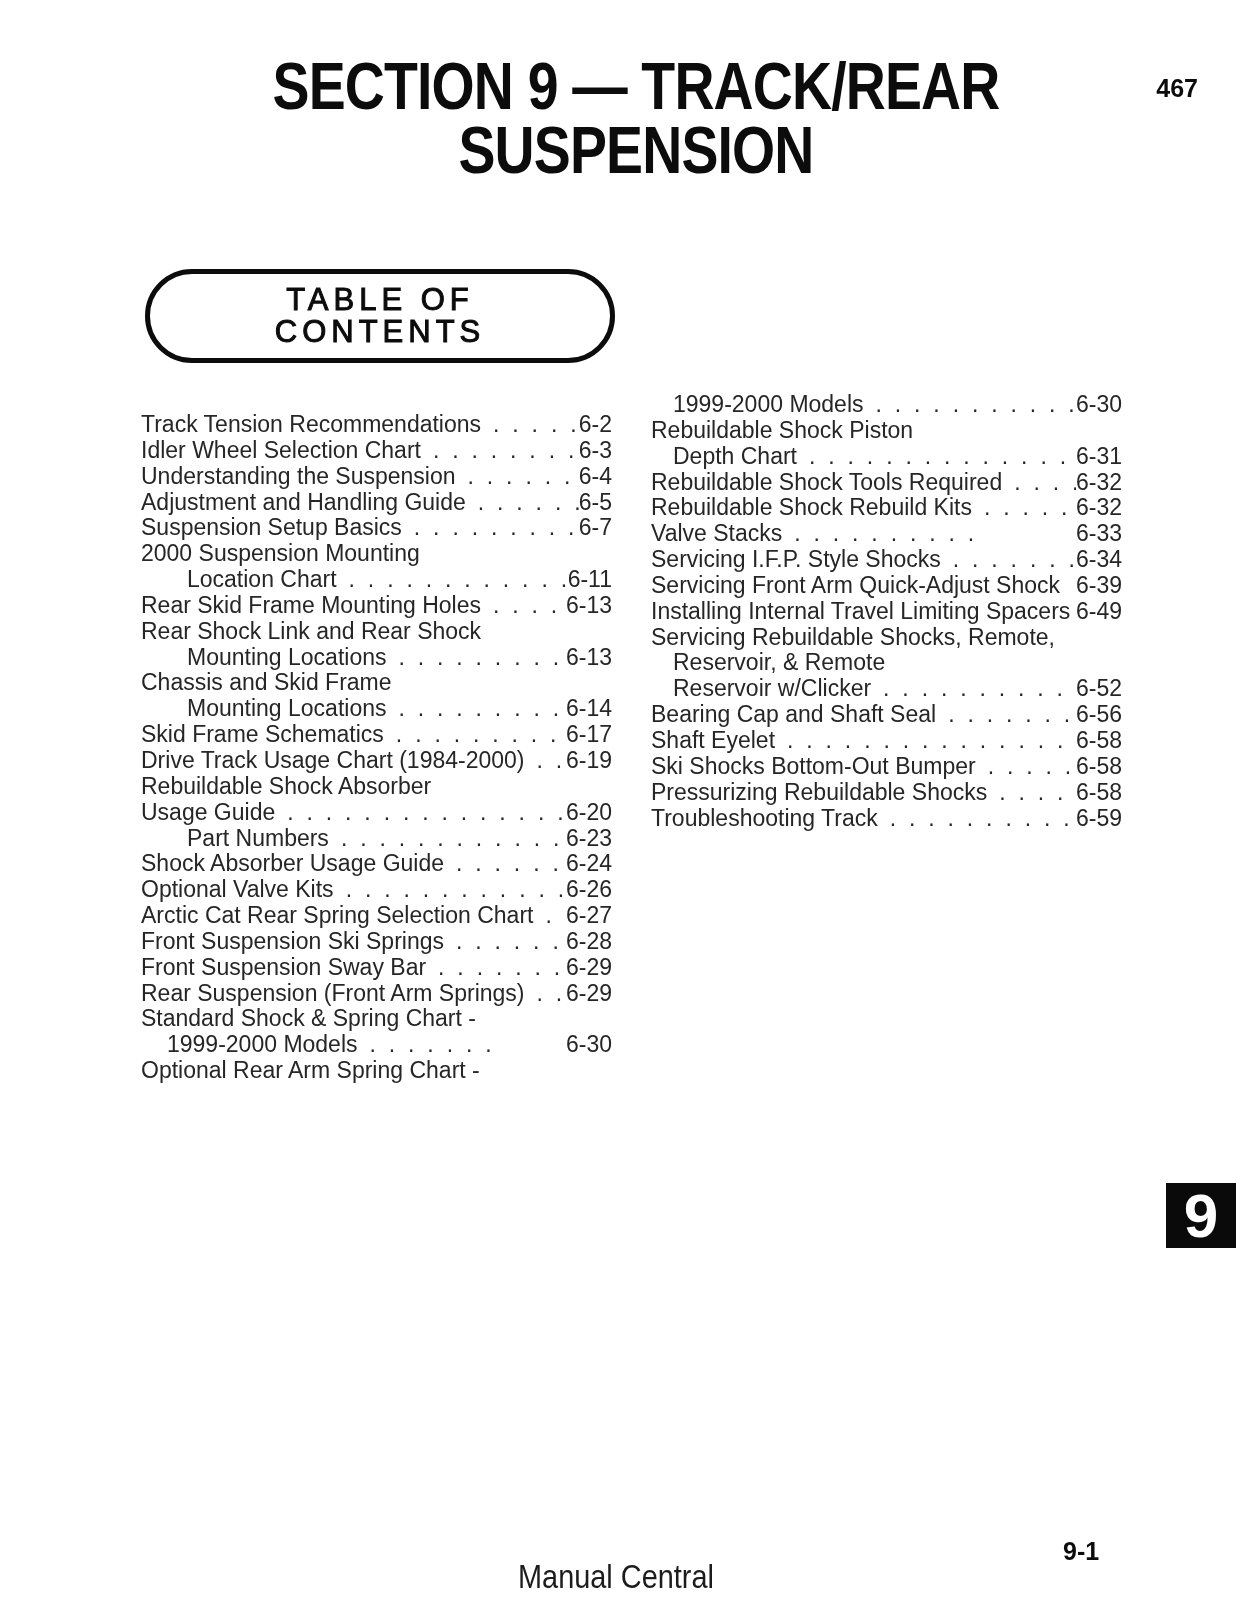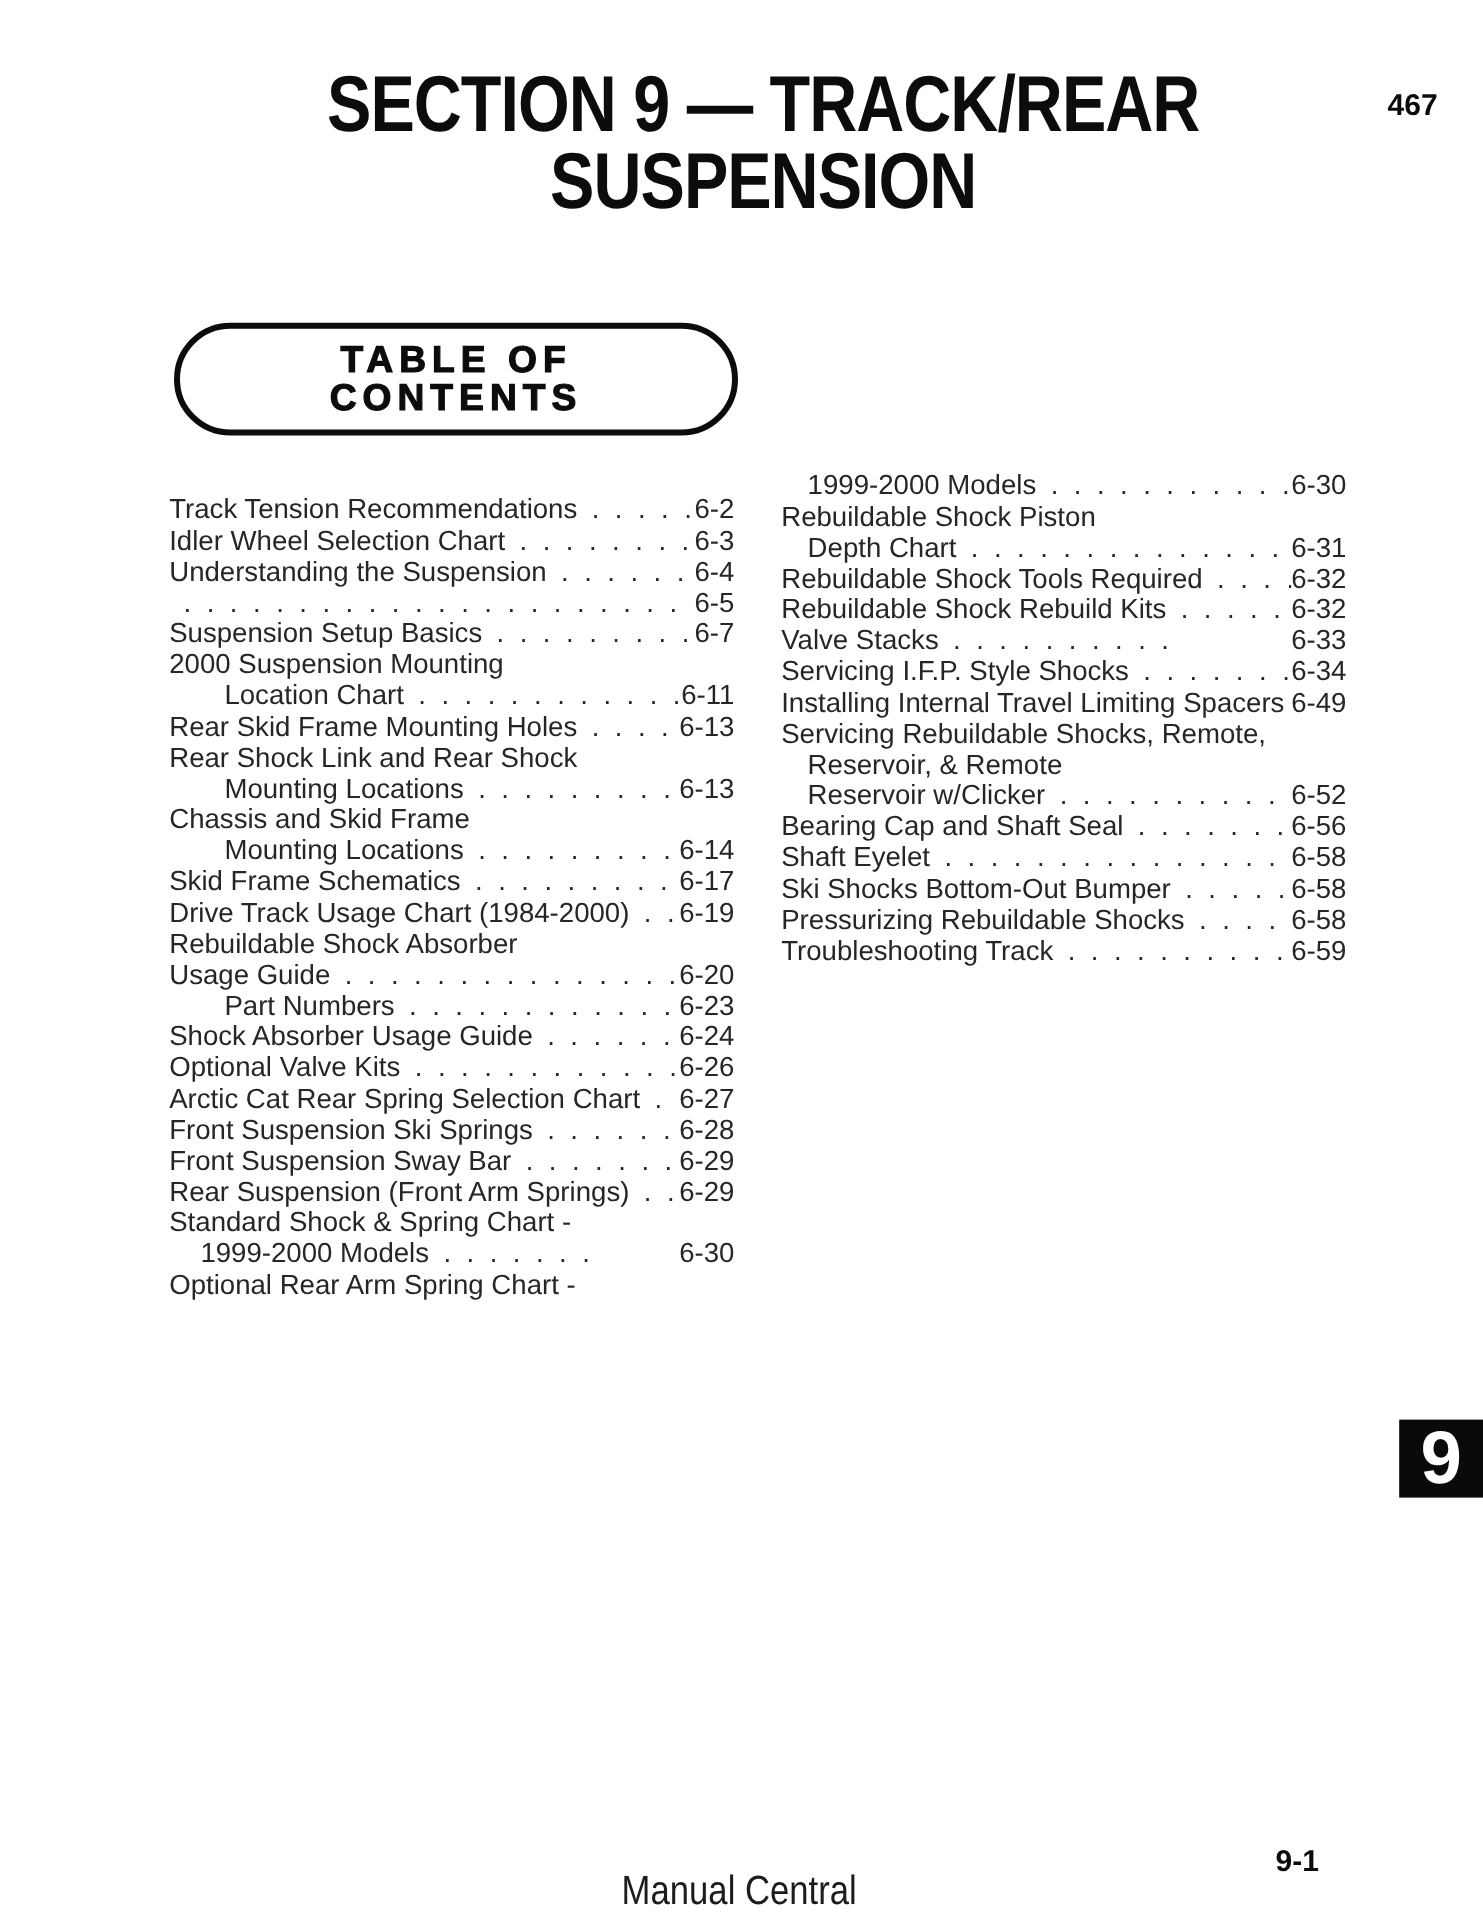--- a/index.html
+++ b/index.html
@@ -20,21 +20,21 @@
   .title{
     position:absolute;top:54px;left:18px;width:1236px;text-align:center;
     font-weight:bold;font-size:66px;line-height:64px;letter-spacing:-1px;
     color:var(--heading);transform:scaleX(.84);transform-origin:50% 0;white-space:nowrap;
   }
   
   .toc-box{
     position:absolute;left:145px;top:269px;width:470px;height:94px;
     border:5px solid var(--heading);border-radius:47px;
     display:flex;flex-direction:column;align-items:center;justify-content:center;
-    font-weight:bold;font-size:31px;line-height:32px;letter-spacing:5px;
+    font-weight:normal;font-size:31px;line-height:32px;letter-spacing:5px;
     color:var(--heading);text-align:center;
     -webkit-text-stroke:1px var(--heading);
   }
   
   .toc-col{position:absolute;font-size:23px;color:var(--ink);}
   .col-left{left:141px;top:412px;width:471px;}
   .col-right{left:651px;top:392px;width:471px;}
   .toc-row{display:flex;align-items:baseline;height:25.85px;line-height:25.85px;white-space:nowrap;}
   .toc-row .lbl{flex:0 0 auto;}
   .toc-row .dots{
@@ -83,20 +83,21 @@
         <span class="lbl">Idler Wheel Selection Chart</span>
         <span class="dots">. . . . . . . . . . . . . . . . . . . . . . . . . . . . . . . . . . . . . . . . . . . . . . . . . . . . . . . . . . . .</span>
         <span class="pg">6-3</span>
       </div>
       <div class="toc-row">
         <span class="lbl">Understanding the Suspension</span>
         <span class="dots">. . . . . . . . . . . . . . . . . . . . . . . . . . . . . . . . . . . . . . . . . . . . . . . . . . . . . . . . . . . .</span>
         <span class="pg">6-4</span>
       </div>
       <div class="toc-row">
+        <span class="lbl">Adjustment and Handling Guide</span>
         <span class="dots">. . . . . . . . . . . . . . . . . . . . . . . . . . . . . . . . . . . . . . . . . . . . . . . . . . . . . . . . . . . .</span>
         <span class="pg">6-5</span>
       </div>
       <div class="toc-row">
         <span class="lbl">Suspension Setup Basics</span>
         <span class="dots">. . . . . . . . . . . . . . . . . . . . . . . . . . . . . . . . . . . . . . . . . . . . . . . . . . . . . . . . . . . .</span>
         <span class="pg">6-7</span>
       </div>
       <div class="toc-row">
         <span class="lbl">2000 Suspension Mounting</span>
@@ -223,20 +224,25 @@
         <span class="dots fixed" style="width: 205px;">. . . . . . . . . . . . . . . . . . . . . . . . . . . . . . . . . . . . . . . . . . . . . . . . . . . . . . . . . . . .</span>
         <span class="spacer"></span>
         <span class="pg">6-33</span>
       </div>
       <div class="toc-row">
         <span class="lbl">Servicing I.F.P. Style Shocks</span>
         <span class="dots">. . . . . . . . . . . . . . . . . . . . . . . . . . . . . . . . . . . . . . . . . . . . . . . . . . . . . . . . . . . .</span>
         <span class="pg">6-34</span>
       </div>
       <div class="toc-row">
+        <span class="lbl">Servicing Front Arm Quick-Adjust Shock</span>
+        <span class="spacer"></span>
+        <span class="pg">6-39</span>
+      </div>
+      <div class="toc-row">
         <span class="lbl">Installing Internal Travel Limiting Spacers</span>
         <span class="spacer"></span>
         <span class="pg">6-49</span>
       </div>
       <div class="toc-row">
         <span class="lbl">Servicing Rebuildable Shocks, Remote,</span>
       </div>
       <div class="toc-row">
         <span class="lbl" style="padding-left: 22px;">Reservoir, &amp; Remote</span>
       </div>

